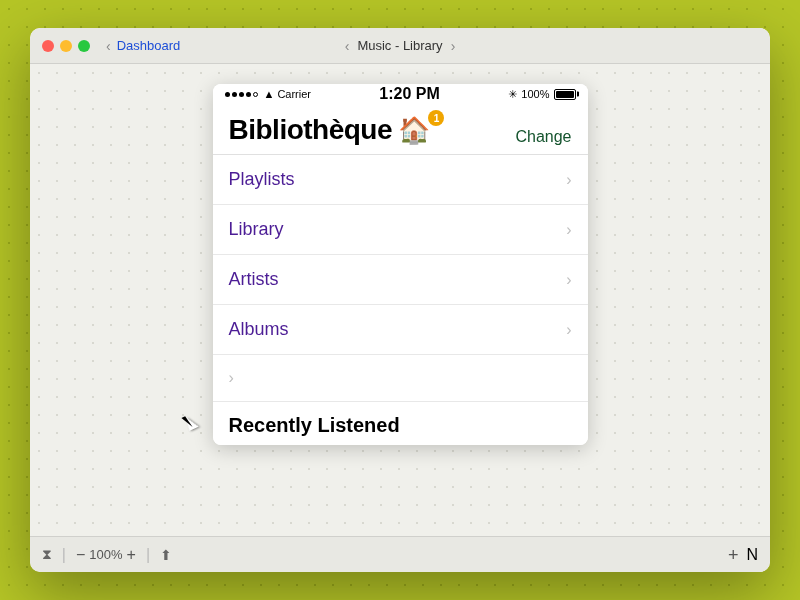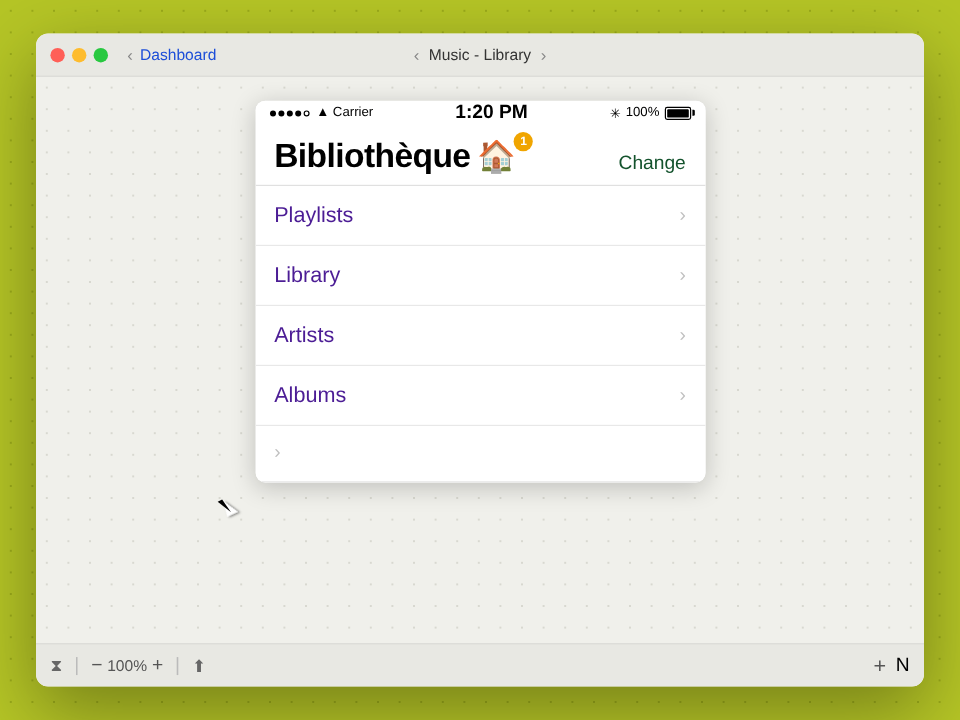--- a/index.html
+++ b/index.html
@@ -466,20 +466,21 @@
           </li>
           <li class="menu-item">
             <span class="menu-item-label">Albums</span>
             <span class="chevron-icon">›</span>
           </li>
           <li class="menu-item">
             <span class="chevron-icon">›</span>
           </li>
         </ul>
 
+        <div class="section-title">Recently Listened</div>
 
       </div>
     </div>
 
     <div class="cursor"></div>
 
   </div>
 
   <div class="bottom-bar">
     <span class="toolbar-icon">⧗</span>

